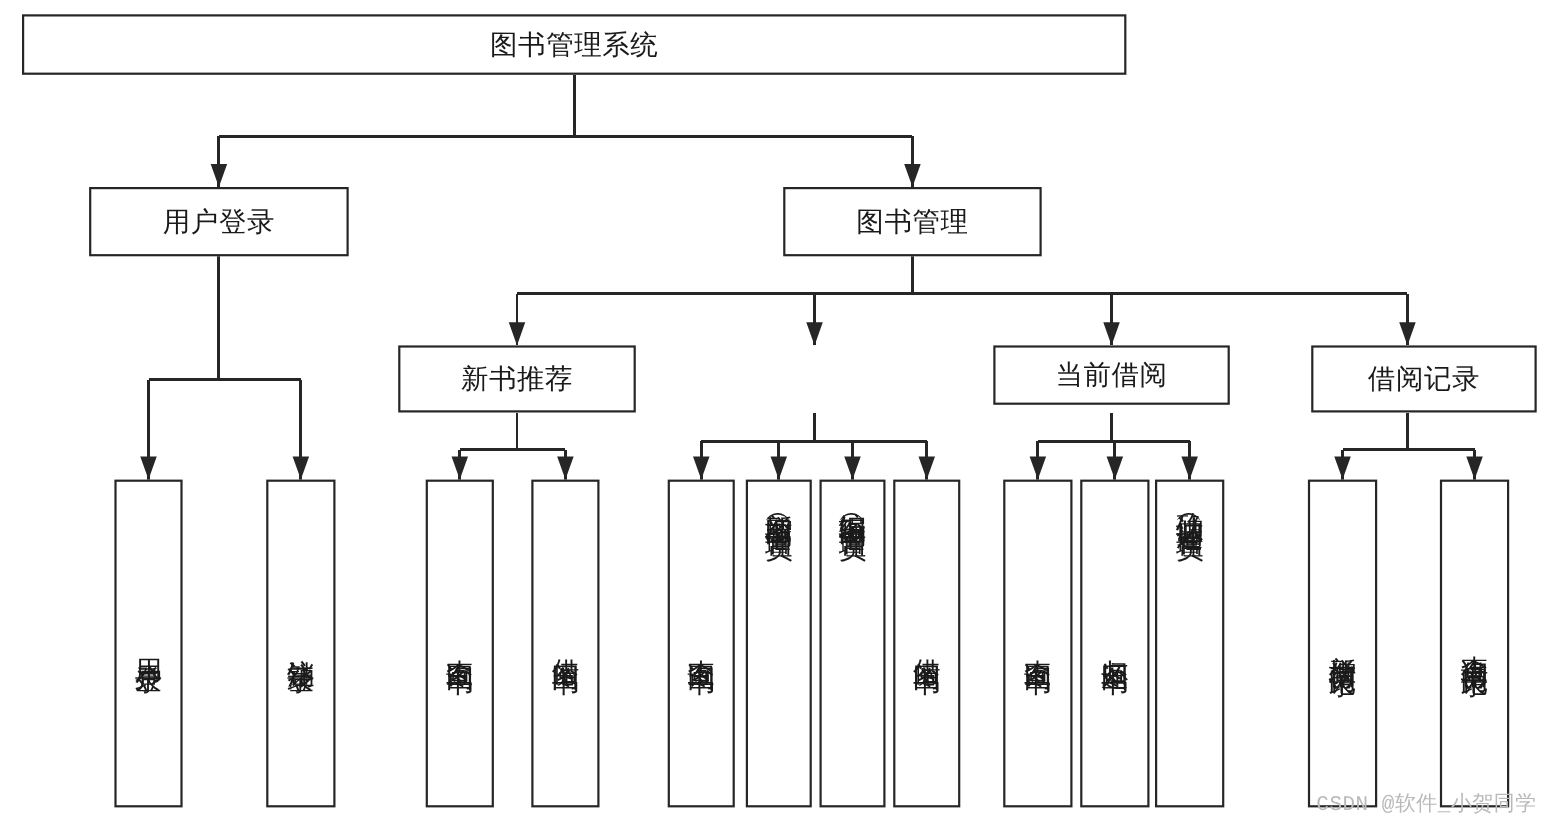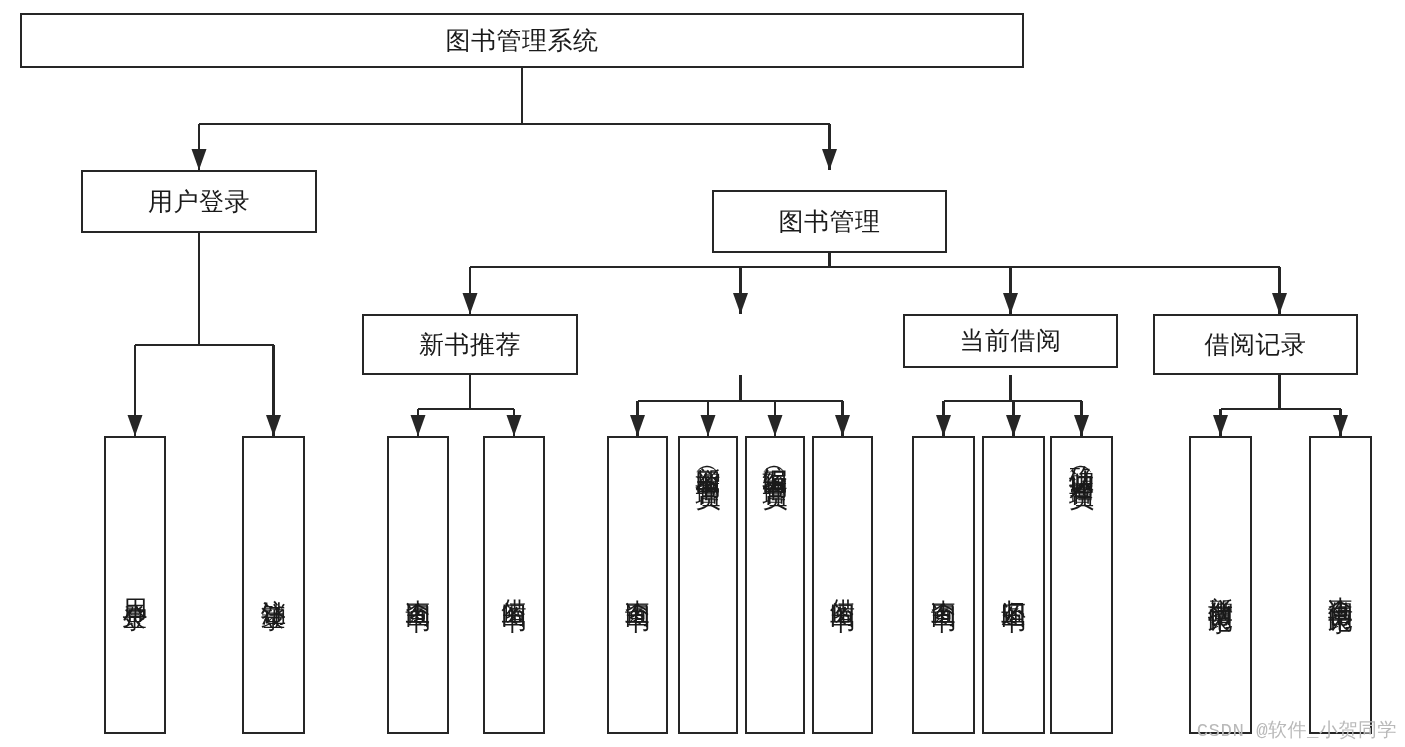--- a/index.html
+++ b/index.html
@@ -138,31 +138,31 @@
       <polygon points="1333,415 1348,415 1340.5,436" fill="#262626"></polygon>
     </svg>
 
   <div class="node horiz" style="left: 20px; top: 13px; width: 1004px; height: 55px;">
     <span class="node-label">图书管理系统</span>
   </div>
 
   <div class="node horiz" style="left: 81px; top: 170px; width: 236px; height: 63px;">
     <span class="node-label">用户登录</span>
   </div>
-  <div class="node horiz" style="left: 712px; top: 170px; width: 235px; height: 63px; margin-top: 20px;">
+  <div class="node horiz" style="left: 712px; top: 170px; width: 235px; height: 63px;">
     <span class="node-label">图书管理</span>
   </div>
 
   <div class="node horiz" style="left: 362px; top: 314px; width: 216px; height: 61px;">
     <span class="node-label">新书推荐</span>
   </div>
   <div class="node horiz" style="left: 903px; top: 314px; width: 215px; height: 54px;">
     <span class="node-label">当前借阅</span>
   </div>
-  <div class="node horiz" style="left: 1153px; top: 314px; width: 205px; height: 61px;">
+  <div class="node horiz" style="left: 1192px; top: 314px; width: 205px; height: 61px;">
     <span class="node-label">借阅记录</span>
   </div>
 
   <div class="node vert centered" style="left: 104px; top: 436px; width: 62px; height: 298px;">
     <span class="node-label">用户登录</span>
   </div>
   <div class="node vert centered" style="left: 242px; top: 436px; width: 63px; height: 298px;">
     <span class="node-label">注销登录</span>
   </div>
 

